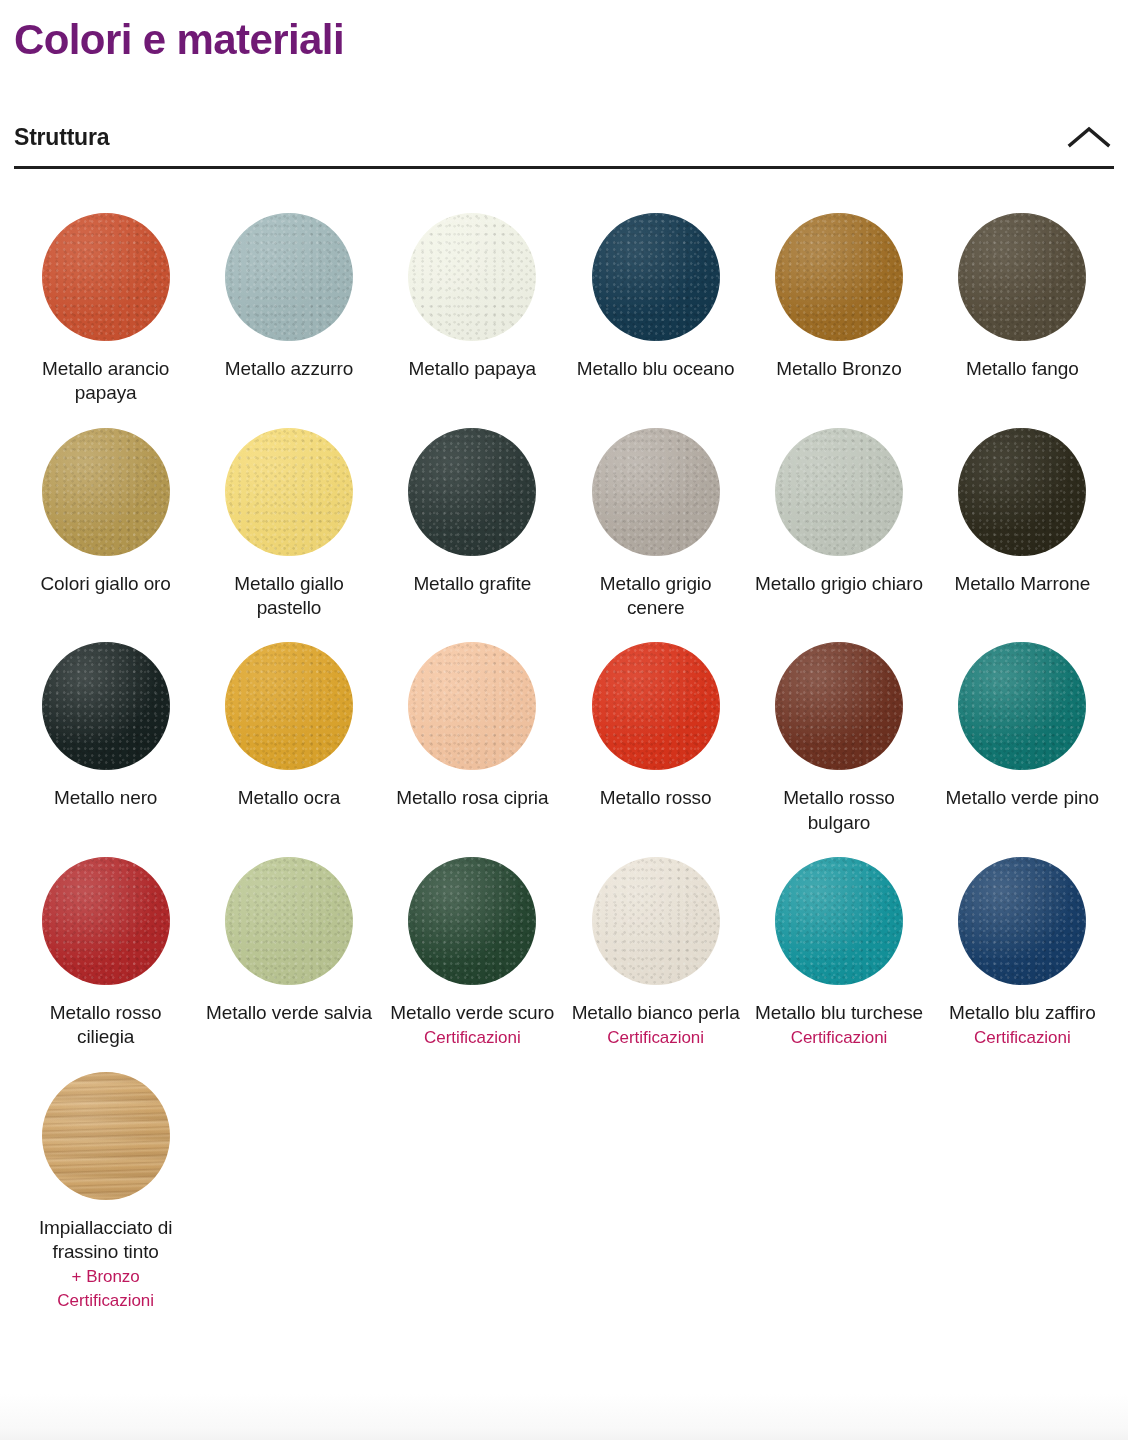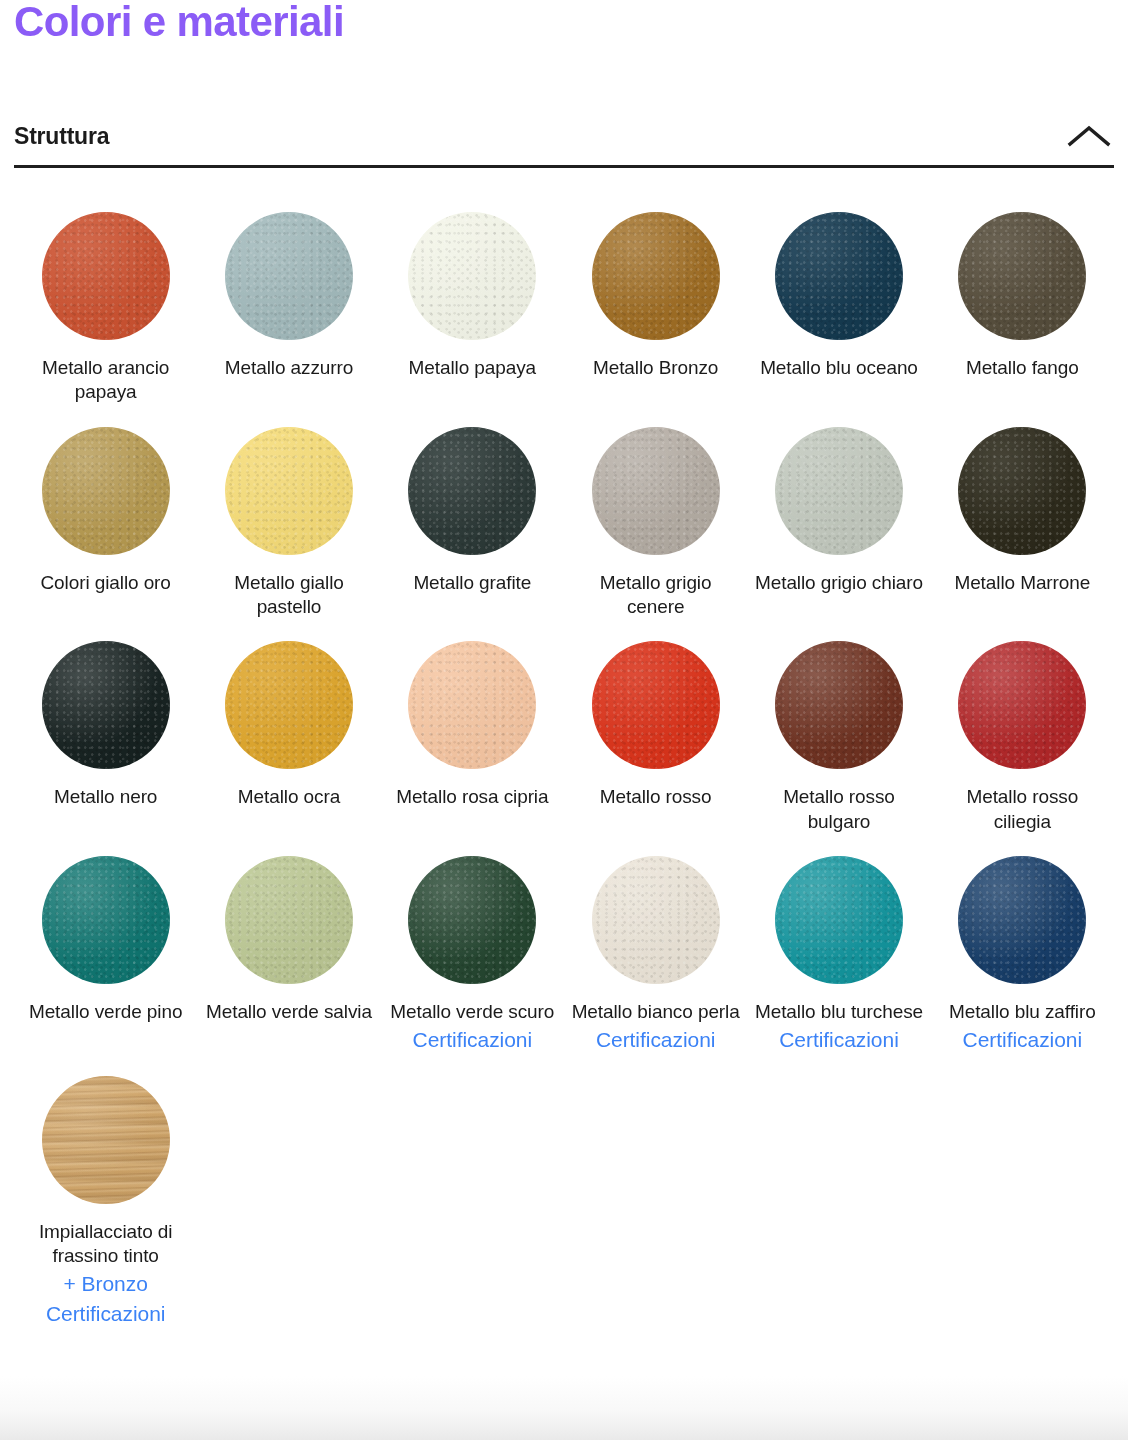--- a/index.html
+++ b/index.html
@@ -25,26 +25,26 @@
     min-height: 1440px;
     padding: 0 10px;
   }
 
   
   .page-title {
     font-size: 42px;
     font-weight: 700;
     letter-spacing: -0.6px;
     line-height: 1.05;
-    margin: 0 0 0 4px;
-    color: #8b5cf6;
-  }
-
-  
-  .section { margin-top: 77px; }
+    margin: 18px 0 0 4px;
+    color: #701a75;
+  }
+
+  
+  .section { margin-top: 60px; }
 
   .section-header {
     display: flex;
     align-items: center;
     justify-content: space-between;
     padding: 0 6px 14px 4px;
     cursor: pointer;
   }
   .section-title {
     font-size: 23px;
@@ -140,23 +140,23 @@
   .swatch-label {
     margin-top: 16px;
     font-size: 19px;
     line-height: 1.28;
     color: #1b1b1b;
     letter-spacing: -0.1px;
     max-width: 170px;
   }
   .swatch-note {
     margin-top: 2px;
-    font-size: 21px;
+    font-size: 17px;
     line-height: 1.3;
-    color: #3b82f6;
+    color: #be185d;
     letter-spacing: -0.05px;
   }
 
   
   .bottom-fade {
     position: absolute;
     left: 0;
     right: 0;
     bottom: 0;
     height: 64px;
@@ -191,28 +191,28 @@
         </div>
         <div class="swatch-cell">
           <div class="swatch-disc" style="background: rgb(163, 187, 189);"></div>
           <div class="swatch-label">Metallo azzurro</div>
         </div>
         <div class="swatch-cell">
           <div class="swatch-disc" style="background: rgb(245, 247, 234);"></div>
           <div class="swatch-label">Metallo papaya</div>
         </div>
         <div class="swatch-cell">
+          <div class="swatch-disc" style="background: rgb(18, 56, 79);"></div>
+          <div class="swatch-label">Metallo blu oceano</div>
+        </div>
+        <div class="swatch-cell">
           <div class="swatch-disc" style="background: radial-gradient(circle at 32% 26%, rgba(255, 255, 255, 0.09), rgba(255, 255, 255, 0) 60%) rgb(160, 109, 34); --t: smooth;"></div>
           <div class="swatch-label">Metallo Bronzo</div>
         </div>
         <div class="swatch-cell">
-          <div class="swatch-disc" style="background: rgb(18, 56, 79);"></div>
-          <div class="swatch-label">Metallo blu oceano</div>
-        </div>
-        <div class="swatch-cell">
           <div class="swatch-disc" style="background: rgb(85, 76, 58);"></div>
           <div class="swatch-label">Metallo fango</div>
         </div>
         <div class="swatch-cell">
           <div class="swatch-disc" style="background: radial-gradient(circle at 32% 26%, rgba(255, 255, 255, 0.09), rgba(255, 255, 255, 0) 60%) rgb(183, 154, 80); --t: smooth;"></div>
           <div class="swatch-label">Colori giallo oro</div>
         </div>
         <div class="swatch-cell">
           <div class="swatch-disc" style="background: rgb(247, 221, 120);"></div>
           <div class="swatch-label">Metallo giallo pastello</div>
@@ -247,26 +247,26 @@
         </div>
         <div class="swatch-cell">
           <div class="swatch-disc" style="background: rgb(220, 50, 25);"></div>
           <div class="swatch-label">Metallo rosso</div>
         </div>
         <div class="swatch-cell">
           <div class="swatch-disc" style="background: radial-gradient(circle at 32% 26%, rgba(255, 255, 255, 0.09), rgba(255, 255, 255, 0) 60%) rgb(110, 48, 31); --t: smooth;"></div>
           <div class="swatch-label">Metallo rosso bulgaro</div>
         </div>
         <div class="swatch-cell">
+          <div class="swatch-disc" style="background: radial-gradient(circle at 32% 26%, rgba(255, 255, 255, 0.09), rgba(255, 255, 255, 0) 60%) rgb(13, 117, 112); --t: smooth;"></div>
+          <div class="swatch-label">Metallo verde pino</div>
+        </div>
+        <div class="swatch-cell">
           <div class="swatch-disc" style="background: radial-gradient(circle at 32% 26%, rgba(255, 255, 255, 0.09), rgba(255, 255, 255, 0) 60%) rgb(179, 37, 39); --t: smooth;"></div>
           <div class="swatch-label">Metallo rosso ciliegia</div>
-        </div>
-        <div class="swatch-cell">
-          <div class="swatch-disc" style="background: radial-gradient(circle at 32% 26%, rgba(255, 255, 255, 0.09), rgba(255, 255, 255, 0) 60%) rgb(13, 117, 112); --t: smooth;"></div>
-          <div class="swatch-label">Metallo verde pino</div>
         </div>
         <div class="swatch-cell">
           <div class="swatch-disc" style="background: rgb(189, 201, 149);"></div>
           <div class="swatch-label">Metallo verde salvia</div>
         </div>
         <div class="swatch-cell">
           <div class="swatch-disc" style="background: radial-gradient(circle at 32% 26%, rgba(255, 255, 255, 0.09), rgba(255, 255, 255, 0) 60%) rgb(35, 69, 47); --t: smooth;"></div>
           <div class="swatch-label">Metallo verde scuro</div>
           <div class="swatch-note">Certificazioni</div>
         </div>

